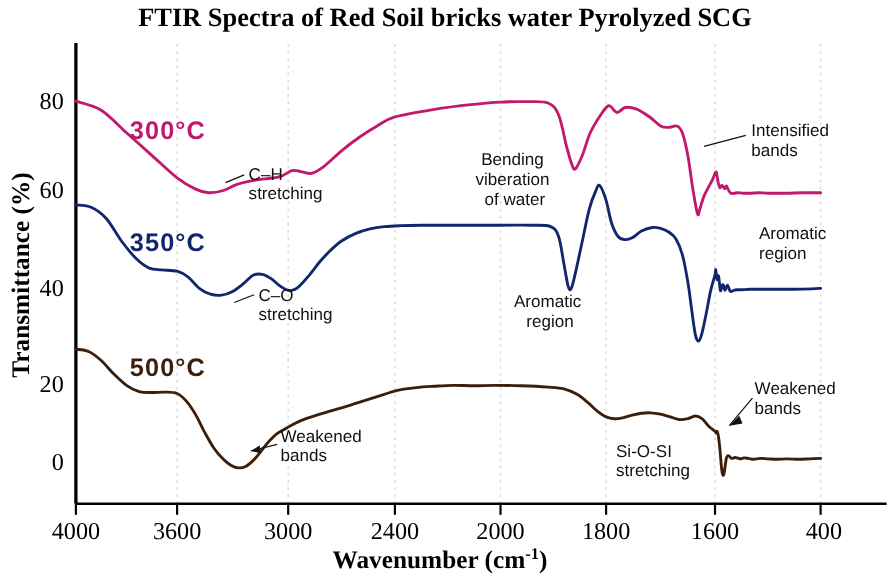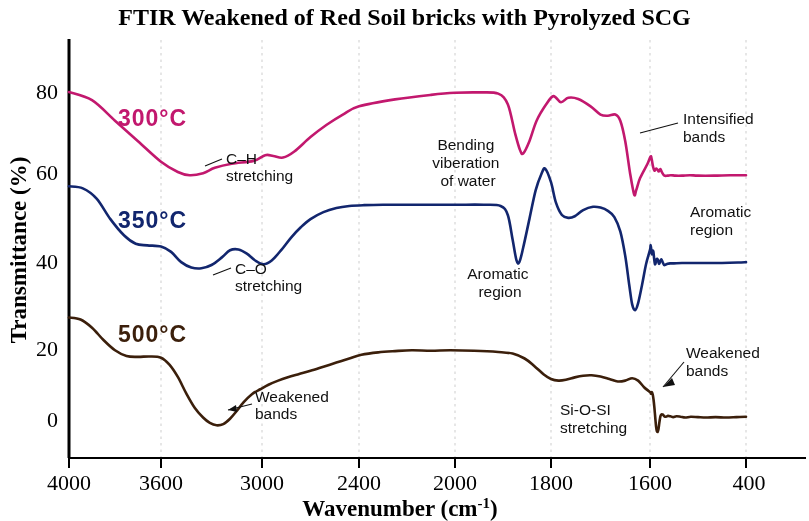--- a/index.html
+++ b/index.html
@@ -50,21 +50,21 @@
     fill:#111;
   }
   .leader{stroke:#111;stroke-width:1.1;fill:none;}
   .spectrum{fill:none;stroke-linecap:round;stroke-linejoin:round;}
 </style>
 </head>
 <body>
 
 <div id="root">
 
-  <div class="chart-title">FTIR Weakened of Red Soil bricks with Pyrolyzed SCG</div>
+  <div class="chart-title">FTIR Spectra of Red Soil bricks water Pyrolyzed SCG</div>
 
   <svg id="plot-svg" width="809" height="521" viewBox="0 0 809 521">
 
     <g stroke="#DCDCDC" stroke-width="1.4" stroke-dasharray="2.5,4">
       <line x1="161" y1="40" x2="161" y2="458"></line>
       <line x1="262" y1="40" x2="262" y2="458"></line>
       <line x1="359" y1="40" x2="359" y2="458"></line>
       <line x1="455" y1="40" x2="455" y2="458"></line>
       <line x1="551" y1="40" x2="551" y2="458"></line>
       <line x1="650" y1="40" x2="650" y2="458"></line>

